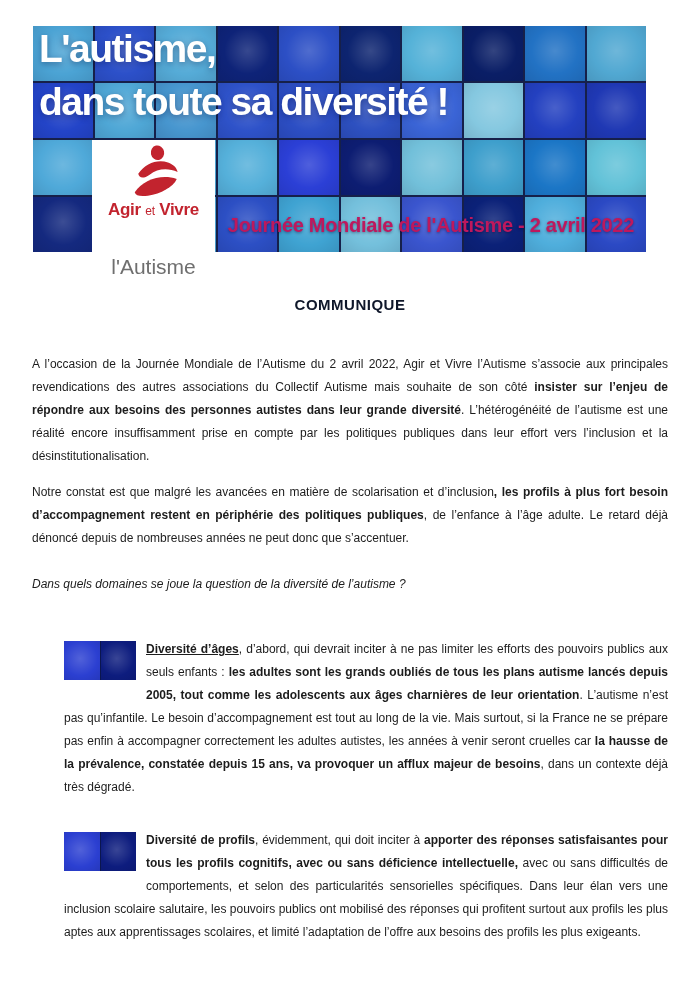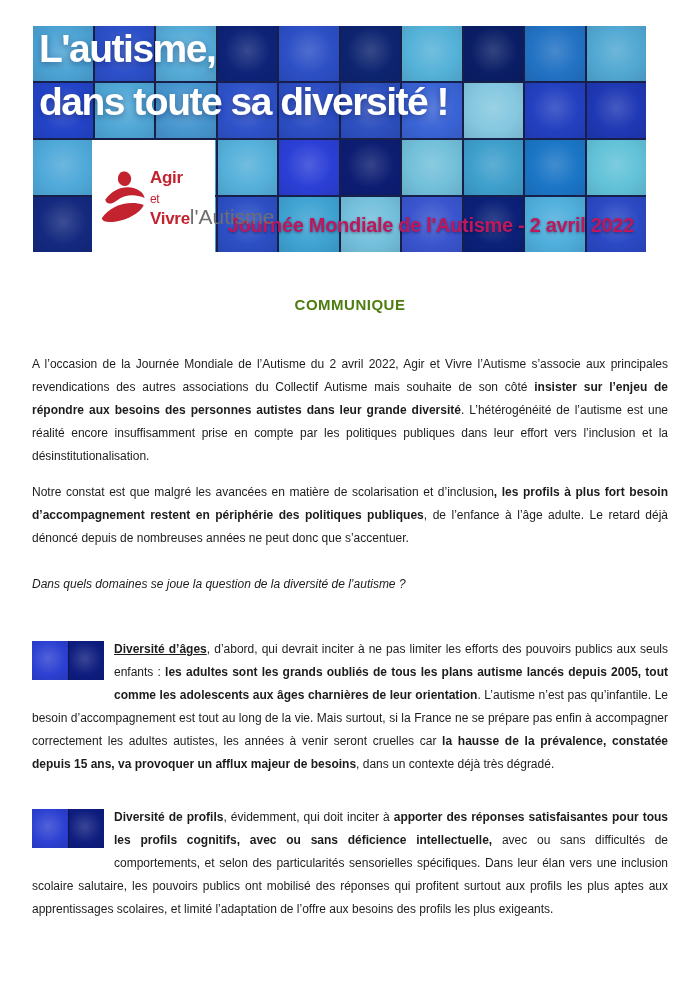--- a/index.html
+++ b/index.html
@@ -20,47 +20,47 @@
     content:"";position:absolute;inset:0;
     background:radial-gradient(circle at 50% 45%, rgba(255,255,255,.17) 0%, rgba(255,255,255,0) 55%, rgba(0,0,25,.10) 100%);
   }
   .banner-title{
     position:absolute;left:6px;top:-4px;margin:0;z-index:3;
     color:#fff;font-weight:bold;font-size:39px;line-height:53px;
     letter-spacing:-1.5px;text-shadow:0 2px 6px rgba(4,12,60,.38);
   }
   .logo-box{
     position:absolute;left:59px;top:114px;width:123px;height:112px;z-index:4;
-    background:#fff;display:flex;flex-direction:row;align-items:center;
+    background:#fff;display:flex;flex-direction:column;align-items:center;
     padding-top:4px;box-sizing:border-box;
   }
   .logo-figure{width:58px;height:56px;flex:none;}
   .logo-name1{font-weight:bold;font-size:17px;line-height:20px;letter-spacing:-0.3px;}
   .logo-name1 .et{font-size:12px;font-weight:normal;}
   .logo-name2{font-size:21px;line-height:19px;margin-top:36px;}
   .banner-subtitle{
     position:absolute;right:12px;top:188px;z-index:3;
     color:#be185d;font-weight:bold;font-size:20px;letter-spacing:-0.3px;
     text-shadow:0 1px 3px rgba(0,0,40,.45);
   }
   
   main{margin:0 24px 0 32px;color:#1c1c1c;}
   .communique{
     text-align:center;font-size:15px;font-weight:bold;letter-spacing:.5px;
-    margin:44px 0 0 0;color:#4d7c0f;
+    margin:44px 0 0 0;color:#0f172a;
   }
   p.body{
     font-size:12px;line-height:23px;text-align:justify;
     margin:13px 0 0 0;
   }
   p.body.first{margin-top:40px;}
   p.body.question{margin-top:23px;font-style:italic;}
   section{margin-top:42px;}
   section + section{margin-top:30px;}
-  section p.body{margin-top:0;}
+  section p.body{margin-top:0;margin-left:32px;}
   .sq-icon{
     float:left;width:72px;height:39px;margin:3px 10px 9px 0;
     display:flex;gap:1px;background:#0b164e;
   }
   .sq{flex:1;position:relative;}
   .sq::after{
     content:"";position:absolute;inset:0;
     background:radial-gradient(circle at 45% 45%, rgba(255,255,255,.18) 0%, rgba(255,255,255,0) 60%, rgba(0,0,25,.12) 100%);
   }
   .seg-b{font-weight:bold;}

